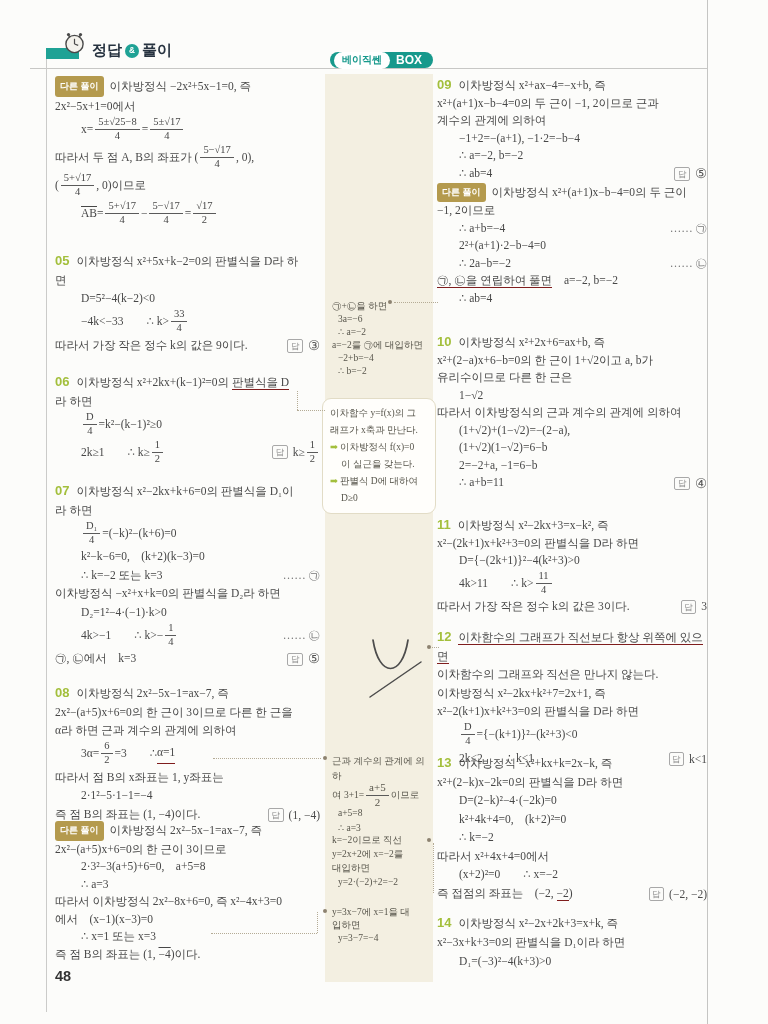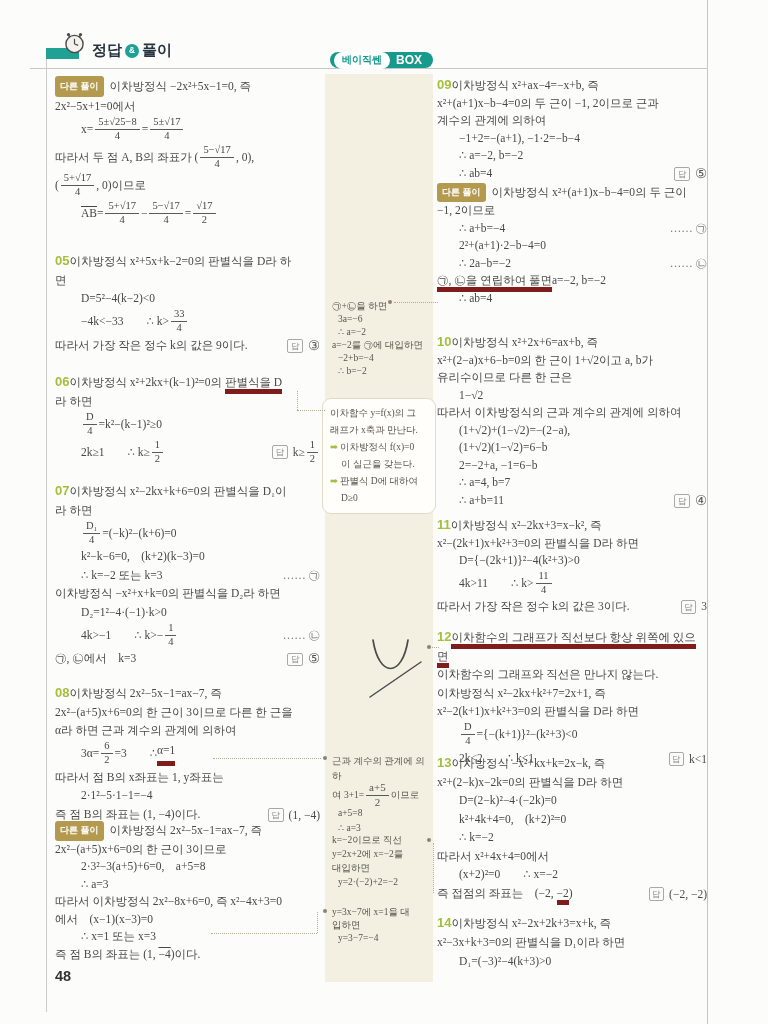--- a/index.html
+++ b/index.html
@@ -35,33 +35,33 @@
   .eq{padding-left:26px;}
   #col-right .eq{padding-left:22px;}
   .lnf{display:flex;align-items:baseline;}
   .fl{display:flex;align-items:center;height:28px;}
   .mla{margin-left:auto;display:inline-flex;align-items:center;}
   .frac{display:inline-flex;flex-direction:column;align-items:center;line-height:1.2;
     font-size:10.5px;margin:0 2px;}
   .frac .num{padding:0 3px;border-bottom:1px solid #5a5a5a;}
   .frac .den{padding:0 3px;}
   .frac.sm{font-size:11px;}
-  .pnum{color:#a3bf3c;font-weight:bold;font-size:13px;
+  .pnum{color:#a3bf3c;font-weight:bold;font-size:13px;margin-right:7px;
     font-family:"Liberation Sans",sans-serif;}
   .badge-alt{display:inline-block;background:#b49a4e;color:#fff;font-size:9px;font-weight:bold;
     padding:1px 5px;border-radius:3px;margin-right:6px;font-family:"Liberation Sans",sans-serif;
     vertical-align:1px;}
   .abox{border:1px solid #a8a8a8;color:#8a8a8a;font-size:8.5px;line-height:1;
     padding:1.5px 2.5px;border-radius:2px;margin-right:5px;font-family:"Liberation Sans",sans-serif;}
   .circ{font-size:13.5px;color:#555;}
   .ansv{color:#4a4a4a;}
-  .ul{border-bottom:5px solid #7f1d1d;padding-bottom:1px;}
+  .ul{border-bottom:1px solid #7f1d1d;padding-bottom:1px;}
   .ol{text-decoration:overline;}
   .mut{color:#777;}
-  .gap12{margin-left:0;}
+  .gap12{margin-left:12px;}
 
   
   .note{position:absolute;left:332px;width:98px;font-size:9.5px;color:#57554b;line-height:13px;}
   .note .ind{padding-left:6px;}
   #note1{top:300px;}
   #note2-box{position:absolute;left:322px;top:398px;width:112px;height:114px;background:#fffefb;
     border:1px solid #e2dcc6;border-radius:9px;}
   #note2{top:405px;left:330px;width:100px;line-height:17px;}
   #note2 .ind2{padding-left:11px;}
   .garr{color:#a3bf3c;margin-right:2px;}
@@ -397,21 +397,20 @@
     <div class="ln">
       <span class="pnum">10</span><span>이차방정식 x²+2x+6=ax+b, 즉</span>
     </div>
     <div class="ln">x²+(2−a)x+6−b=0의 한 근이 1+√2이고 a, b가</div>
     <div class="ln">유리수이므로 다른 한 근은</div>
     <div class="ln eq">1−√2</div>
     <div class="ln">따라서 이차방정식의 근과 계수의 관계에 의하여</div>
     <div class="ln eq">(1+√2)+(1−√2)=−(2−a),</div>
     <div class="ln eq">(1+√2)(1−√2)=6−b</div>
     <div class="ln eq">2=−2+a, −1=6−b</div>
-    <div class="ln eq">∴ a=4, b=7</div>
     <div class="ln lnf eq">
       <span>∴ a+b=11</span>
       <span class="mla">
           <span class="abox">답</span>
           <span class="circ">④</span>
         </span>
     </div>
   </div>
 
   <div class="blk" style="top:516px">

